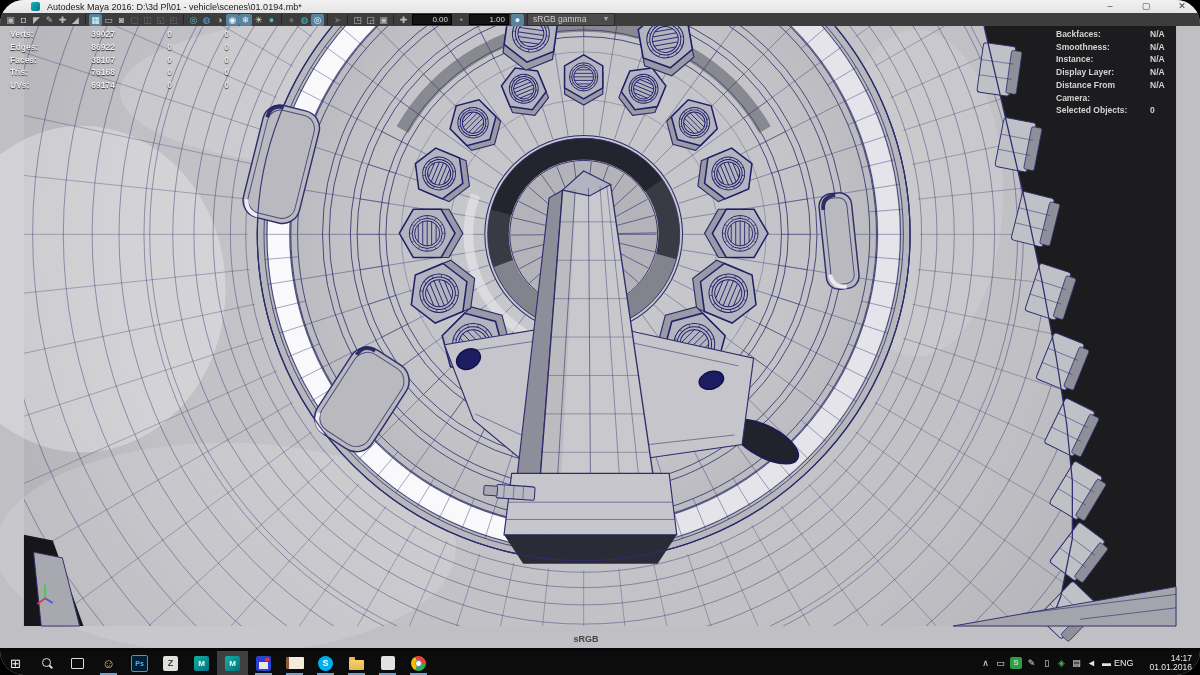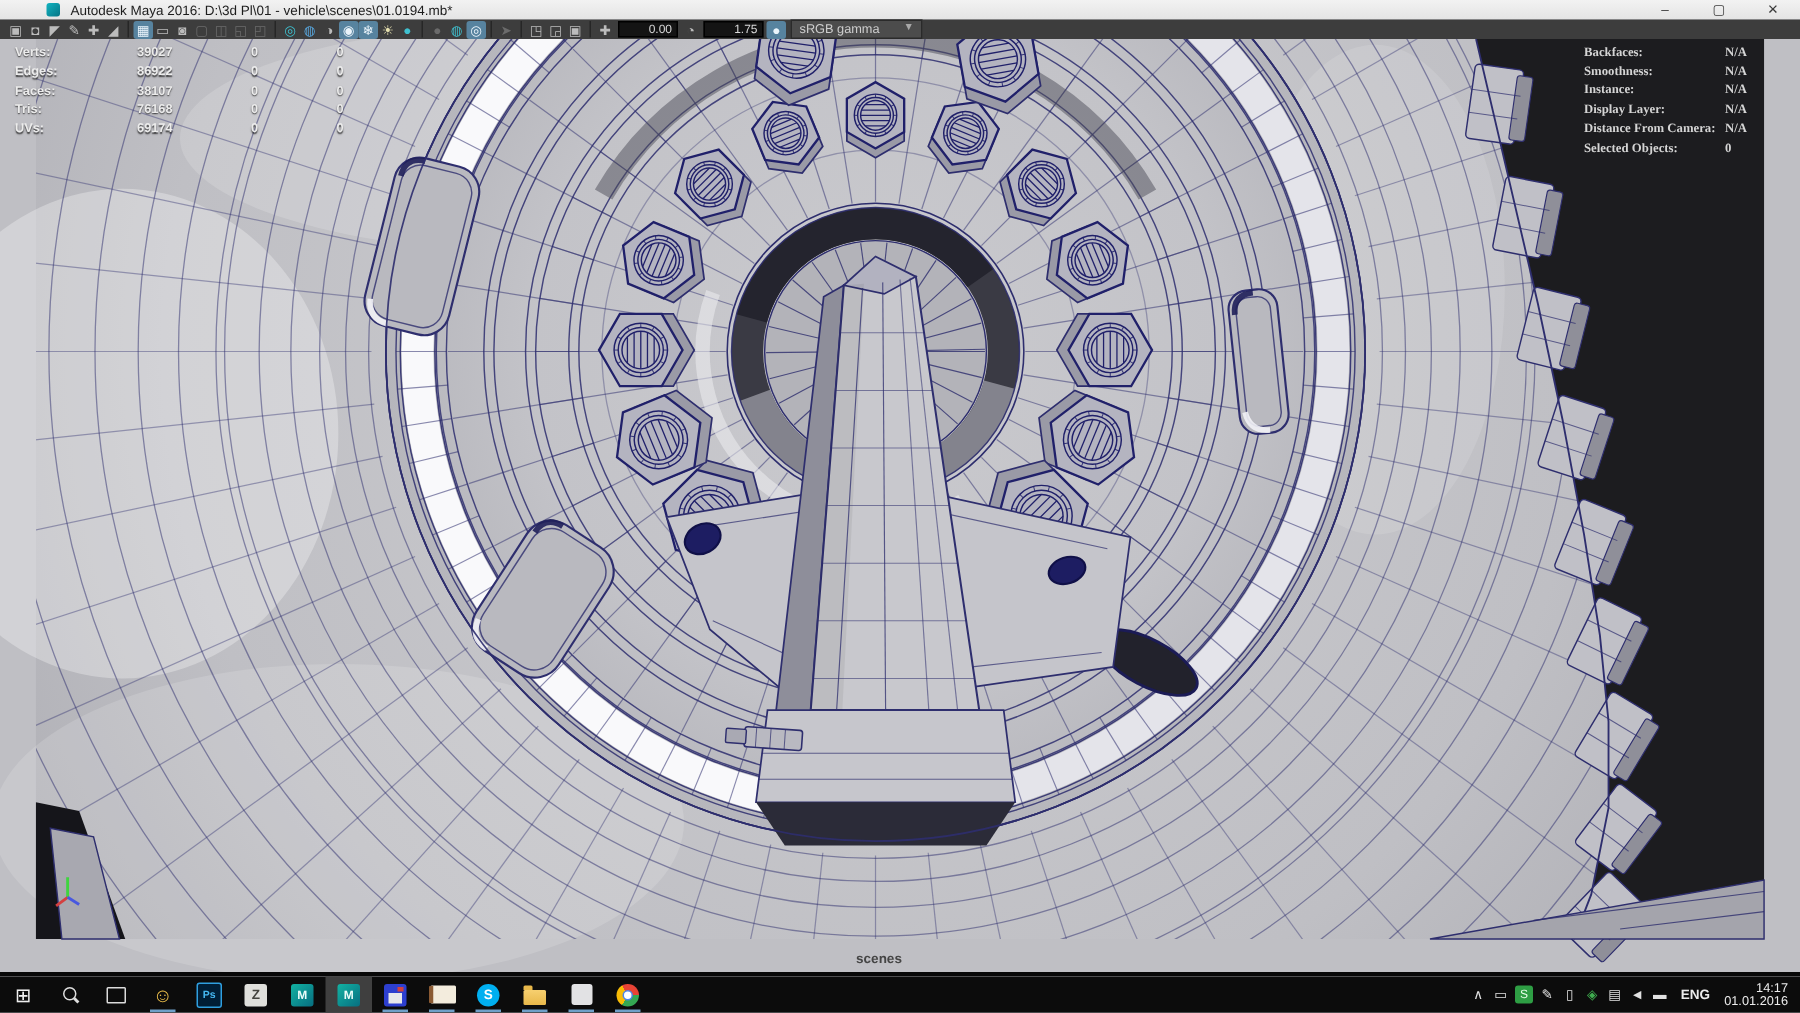--- a/index.html
+++ b/index.html
@@ -1,17 +1,17 @@
 <!DOCTYPE html>
 <html><head>
 <meta charset="utf-8">
 <style>
   html,body{margin:0;padding:0;background:#000;}
   #screen{position:relative;width:1200px;height:675px;overflow:hidden;
-          font-family:"Liberation Sans","DejaVu Sans",sans-serif;background:#bfbfc4;}
+          font-family:"Liberation Sans","DejaVu Sans",sans-serif;background:#bfbfc4;border-radius:24px;}
   
   .titlebar{position:absolute;top:0;left:0;right:0;height:13px;background:linear-gradient(#f2f2f2,#e4e4e4);
             display:flex;align-items:center;font-size:9px;color:#1c1c1c;z-index:30;}
   .maya-badge{width:9px;height:9px;border-radius:2px;background:linear-gradient(135deg,#11b3c0,#077586);
               margin-left:31px;margin-right:7px;flex:none;}
   .win-controls{margin-left:auto;display:flex;height:13px;}
   .win-btn{width:36px;text-align:center;font-size:9px;line-height:13px;color:#3a3a3a;}
   
   .statusline{position:absolute;top:13px;left:0;right:0;height:13px;background:#3d3d3d;display:flex;
               align-items:center;padding-left:4px;z-index:30;}
@@ -30,21 +30,21 @@
   
   #viewport{position:absolute;top:26px;left:0;width:1200px;height:625px;overflow:hidden;}
   #scene{position:absolute;top:0;left:0;}
   .hud-left{position:absolute;left:10px;top:2px;font-size:8.5px;font-weight:bold;color:#ececec;
             text-shadow:0 1px 1px rgba(30,30,30,.85);z-index:5;}
   .hud-left .row{display:flex;line-height:12.8px;}
   .hud-left .hl{width:50px;}
   .hud-left .hv1{width:55px;text-align:right;}
   .hud-left .hv2,.hud-left .hv3{width:57px;text-align:right;}
   .hud-right{position:absolute;left:1056px;top:2px;font-size:8.5px;font-weight:bold;color:#d4d4d4;z-index:5;}
-  .hud-right .row{display:flex;line-height:12.7px;font-family:Liberation Serif, serif;}
+  .hud-right .row{display:flex;line-height:12.7px;}
   .hud-right .hrl{width:94px;}
   .hud-right .hrv{width:30px;}
   .persp-label{position:absolute;left:540px;top:608px;width:92px;text-align:center;font-size:9px;
                color:#454545;font-weight:bold;z-index:5;}
   .vp-strip{position:absolute;left:0;top:622px;width:1200px;height:3px;background:#070707;z-index:6;}
   
   .taskbar{position:absolute;top:651px;left:0;right:0;height:24px;background:#0c0c0c;display:flex;
            align-items:center;z-index:40;}
   .tb-app{width:31px;height:24px;display:flex;align-items:center;justify-content:center;position:relative;flex:none;}
   .tb-app.active{background:#3f3f3f;}
@@ -71,21 +71,21 @@
   .ic-white{width:14px;height:14px;background:#e2e2e4;border-radius:2px;}
   .ic-chrome{width:15px;height:15px;border-radius:50%;position:relative;
              background:conic-gradient(from -30deg,#e84335 0 120deg,#34a853 0 240deg,#f9bc05 0 360deg);}
   .ic-chrome::after{content:"";position:absolute;left:4px;top:4px;width:7px;height:7px;border-radius:50%;
                     background:#fff;border:1.4px solid #4a86e8;box-sizing:border-box;}
   .tray{margin-left:auto;display:flex;align-items:center;height:24px;}
   .tr-icon{width:15px;text-align:center;font-size:9px;color:#e2e2e2;flex:none;}
   .tr-icon.green{color:#3fae4f;}
   .tr-icon.green-box{background:#2e9e44;color:#eaffea;width:12px;height:12px;line-height:12px;
                      font-size:8px;border-radius:2px;margin:0 2px;}
-  .tr-lang{font-size:9px;color:#ececec;width:26px;text-align:right;font-weight:bold;}
+  .tr-lang{font-size:9px;color:#ececec;width:26px;text-align:left;}
   .tr-clock{font-size:8.5px;color:#ececec;text-align:right;line-height:9.5px;width:52px;margin-right:8px;}
 </style>
 </head>
 <body>
 
 <div id="screen">
 
   <div class="titlebar">
     <div class="maya-badge"></div>
     <span>Autodesk Maya 2016: D:\3d Pl\01 - vehicle\scenes\01.0194.mb*</span>
@@ -126,21 +126,21 @@
       <div class="sl-sep"></div>
       <div class="sl-icon dim">➤</div>
       <div class="sl-sep"></div>
       <div class="sl-icon">◳</div>
       <div class="sl-icon">◲</div>
       <div class="sl-icon">▣</div>
       <div class="sl-sep"></div>
       <div class="sl-icon">✚</div>
       <div class="sl-field">0.00</div>
       <div class="sl-icon">◔</div>
-      <div class="sl-field">1.75</div>
+      <div class="sl-field">1.00</div>
       <div class="sl-icon active">●</div>
       <div class="sl-gamma">
         <div>sRGB gamma</div>
         <div class="chev">▼</div>
       </div>
     </div>
 
   <div id="viewport">
     <div class="hud-left">
         <div class="row">
@@ -193,21 +193,21 @@
         </div>
         <div class="row">
           <div class="hrl">Distance From Camera:</div>
           <div class="hrv">N/A</div>
         </div>
         <div class="row">
           <div class="hrl">Selected Objects:</div>
           <div class="hrv">0</div>
         </div>
       </div>
-    <div class="persp-label">scenes</div>
+    <div class="persp-label">sRGB</div>
     <div class="vp-strip"></div>
   <svg id="scene" width="1200" height="625" viewBox="0 26 1200 651" style="z-index: 0;">
         <defs>
           <radialGradient id="gTire" gradientUnits="userSpaceOnUse" cx="583" cy="243" r="900">
             <stop offset="0" stop-color="#cacace"></stop>
             <stop offset="0.25" stop-color="#c7c7cb"></stop>
             <stop offset="0.55" stop-color="#bfbfc4"></stop>
             <stop offset="0.8" stop-color="#aeaeb4"></stop>
             <stop offset="1" stop-color="#97979d"></stop>
           </radialGradient>

